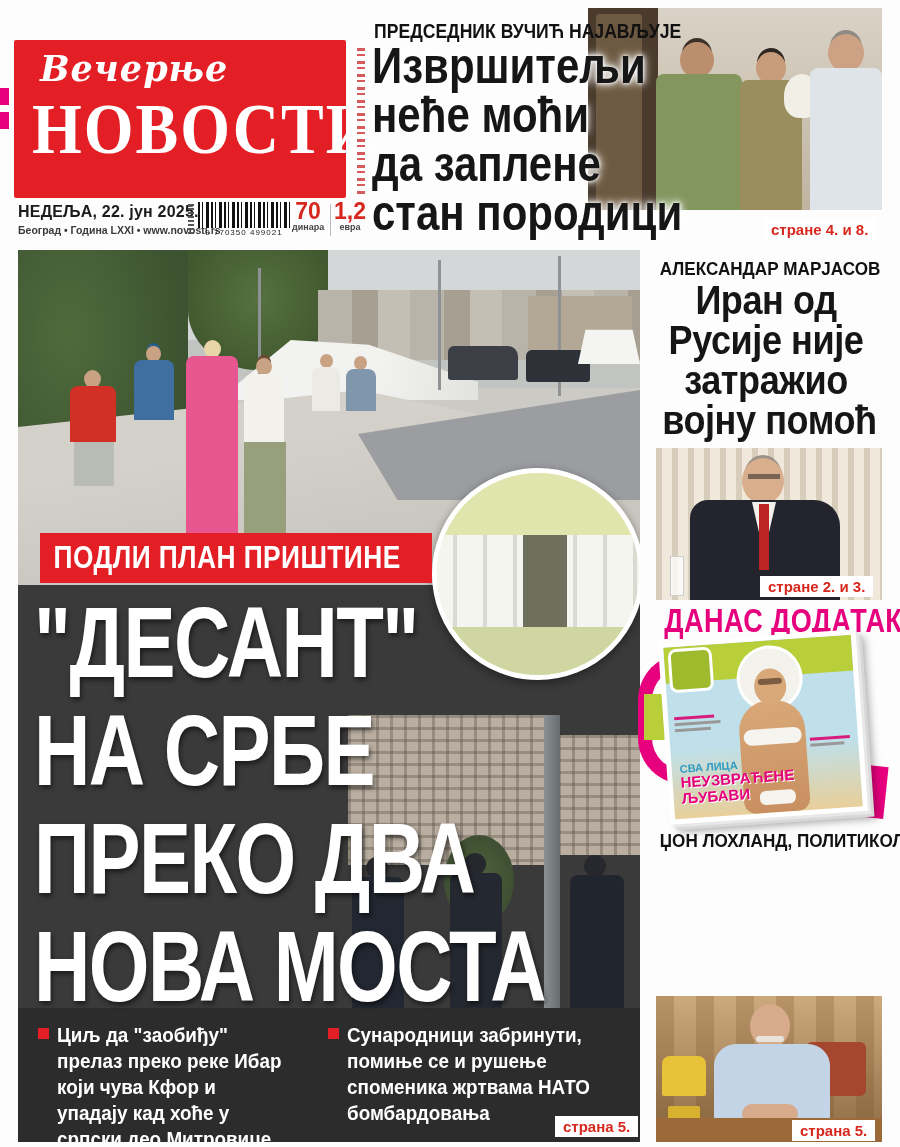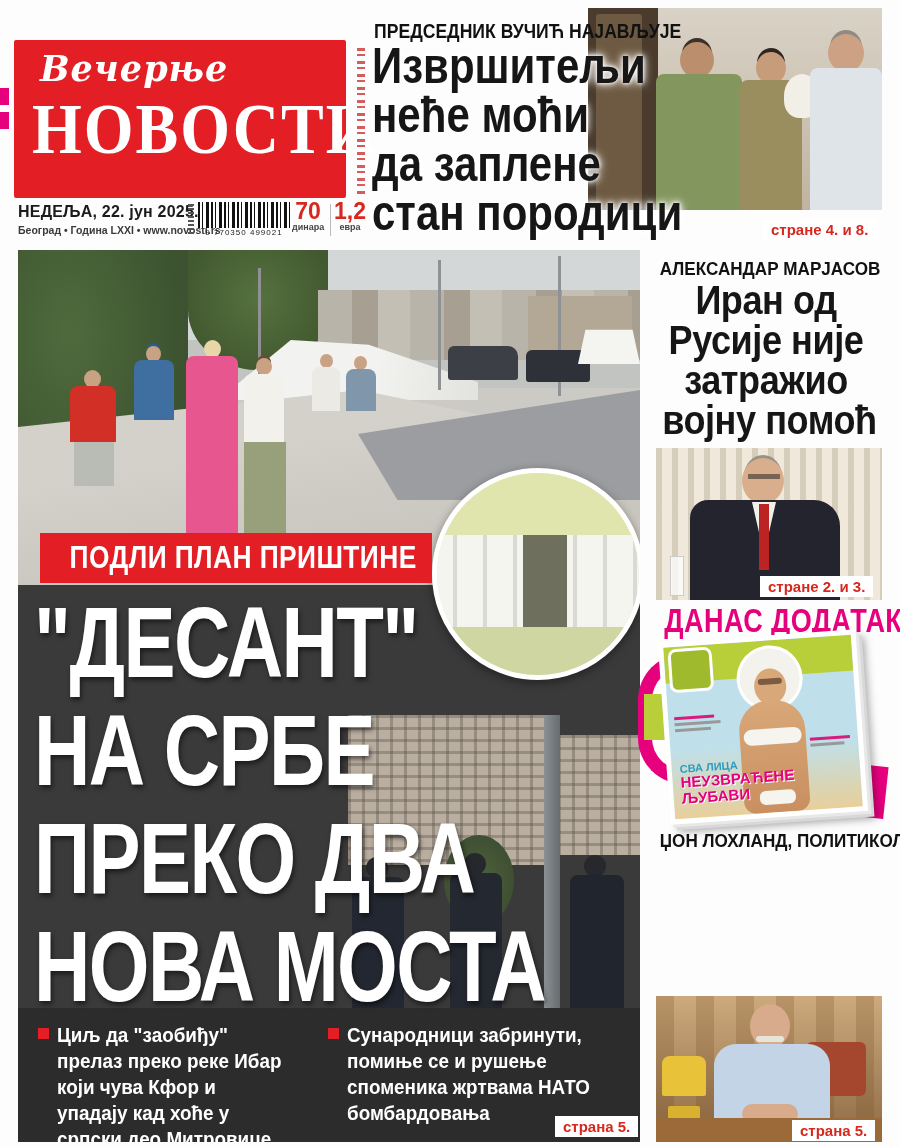--- a/index.html
+++ b/index.html
@@ -34,21 +34,21 @@
     text-shadow:0 0 4px #fff,0 0 8px #fff,0 0 12px rgba(255,255,255,.9); }
   .photo-family { position:absolute; left:588px; top:8px; width:294px; height:202px; overflow:hidden; background:linear-gradient(180deg,#cfc8bd,#b3a795); }
   .chip { position:absolute; background:#fff; color:#d6281e; font-weight:900; font-size:15px; padding:2px 8px; z-index:9; white-space:nowrap; }
 
   
   .lead { position:absolute; left:18px; top:250px; width:622px; height:892px; overflow:hidden; background:#7d807f; }
   .bridge-photo { position:absolute; left:0; top:0; width:622px; height:345px; background:linear-gradient(180deg,#d4d7d8 0 26%, #c2c4c2 26% 40%, #cccac4 40% 70%, #c6c3bd 100%); }
   .dark-panel { position:absolute; left:0; top:335px; width:622px; height:557px; background:#3b3a3a; }
   .panel-frag { position:absolute; left:330px; top:130px; width:292px; height:300px; opacity:.85; overflow:hidden; }
   .bullet-strip { position:absolute; left:0; top:758px; width:622px; height:134px; background:#2d2c2c; z-index:4; }
-  .banner { position:absolute; left:22px; top:283px; width:392px; height:50px; background:#e31e24; z-index:7; display:flex; align-items:center;padding-left:16px; }
+  .banner { position:absolute; left:22px; top:283px; width:392px; height:50px; background:#e31e24; z-index:7; display:flex; align-items:center; }
   .banner span { color:#fff; font-weight:900; font-size:31px; white-space:nowrap; transform:scaleX(.85); transform-origin:left; padding-left:16px; letter-spacing:.5px; }
   .lead-headline { position:absolute; left:16px; top:338px; z-index:8; }
   .lead-headline div { font-size:100px; line-height:108px; font-weight:900; color:#fff; white-space:nowrap; letter-spacing:-2px; transform:scaleX(.78); transform-origin:left; text-shadow:2px 3px 6px rgba(0,0,0,.55); }
   .aerial-circle { position:absolute; left:414px; top:218px; width:212px; height:212px; border-radius:50%; border:5px solid #fff; z-index:5; overflow:hidden; background:#eaeec9; box-shadow:0 3px 10px rgba(0,0,0,.4); }
   .red-badge { position:absolute; left:380px; top:408px; width:170px; height:170px; border-radius:50%; z-index:6;
     background:radial-gradient(circle at 38% 30%, #e03020 0%, #c01414 55%, #9c0d0d 100%); box-shadow:0 3px 8px rgba(0,0,0,.5);
     display:flex; flex-direction:column; align-items:center; justify-content:center; text-align:center; padding:14px; }
   .badge-title { color:#ffd900; font-weight:900; font-size:17px; line-height:19px; width:130px; }
   .badge-text { color:#fff; font-weight:900; font-size:15px; line-height:18px; width:125px; margin-top:4px; }
   .bullets { position:absolute; left:20px; top:772px; width:590px; display:flex; gap:18px; z-index:5; }

